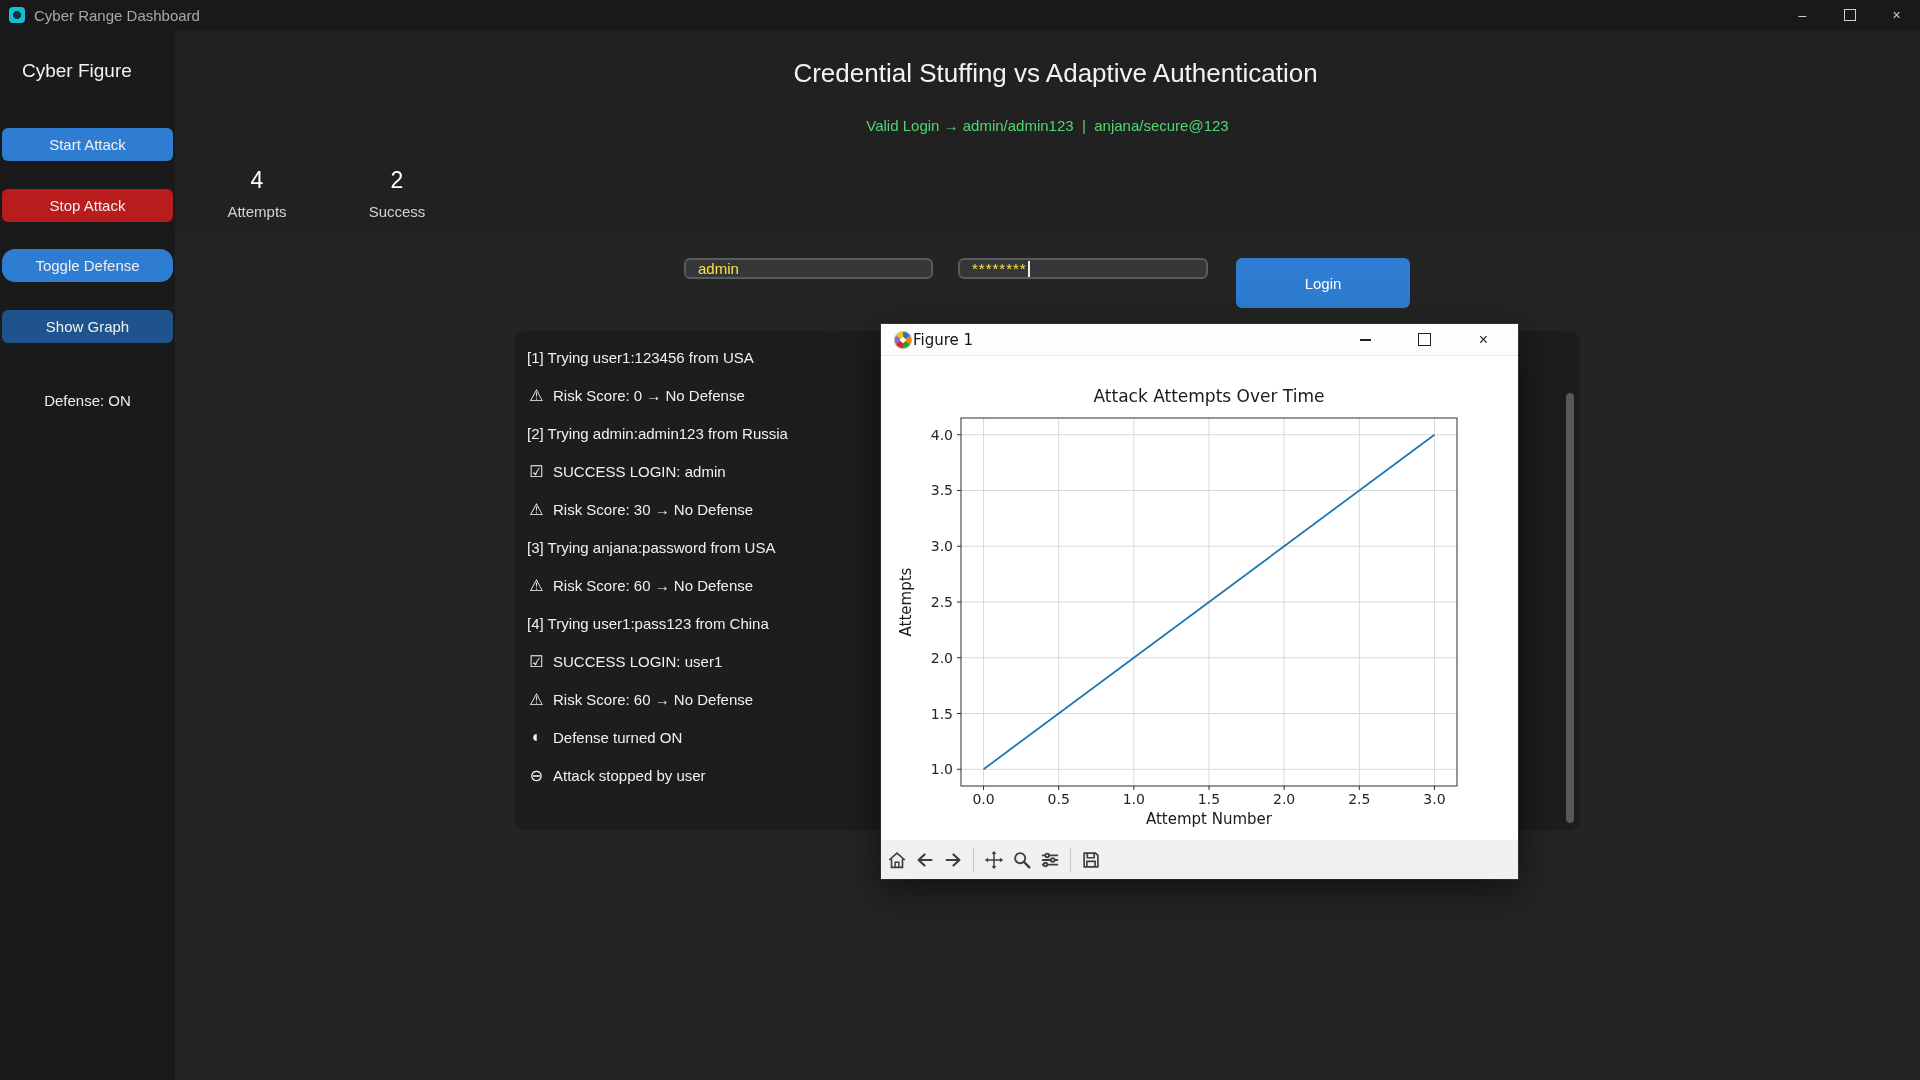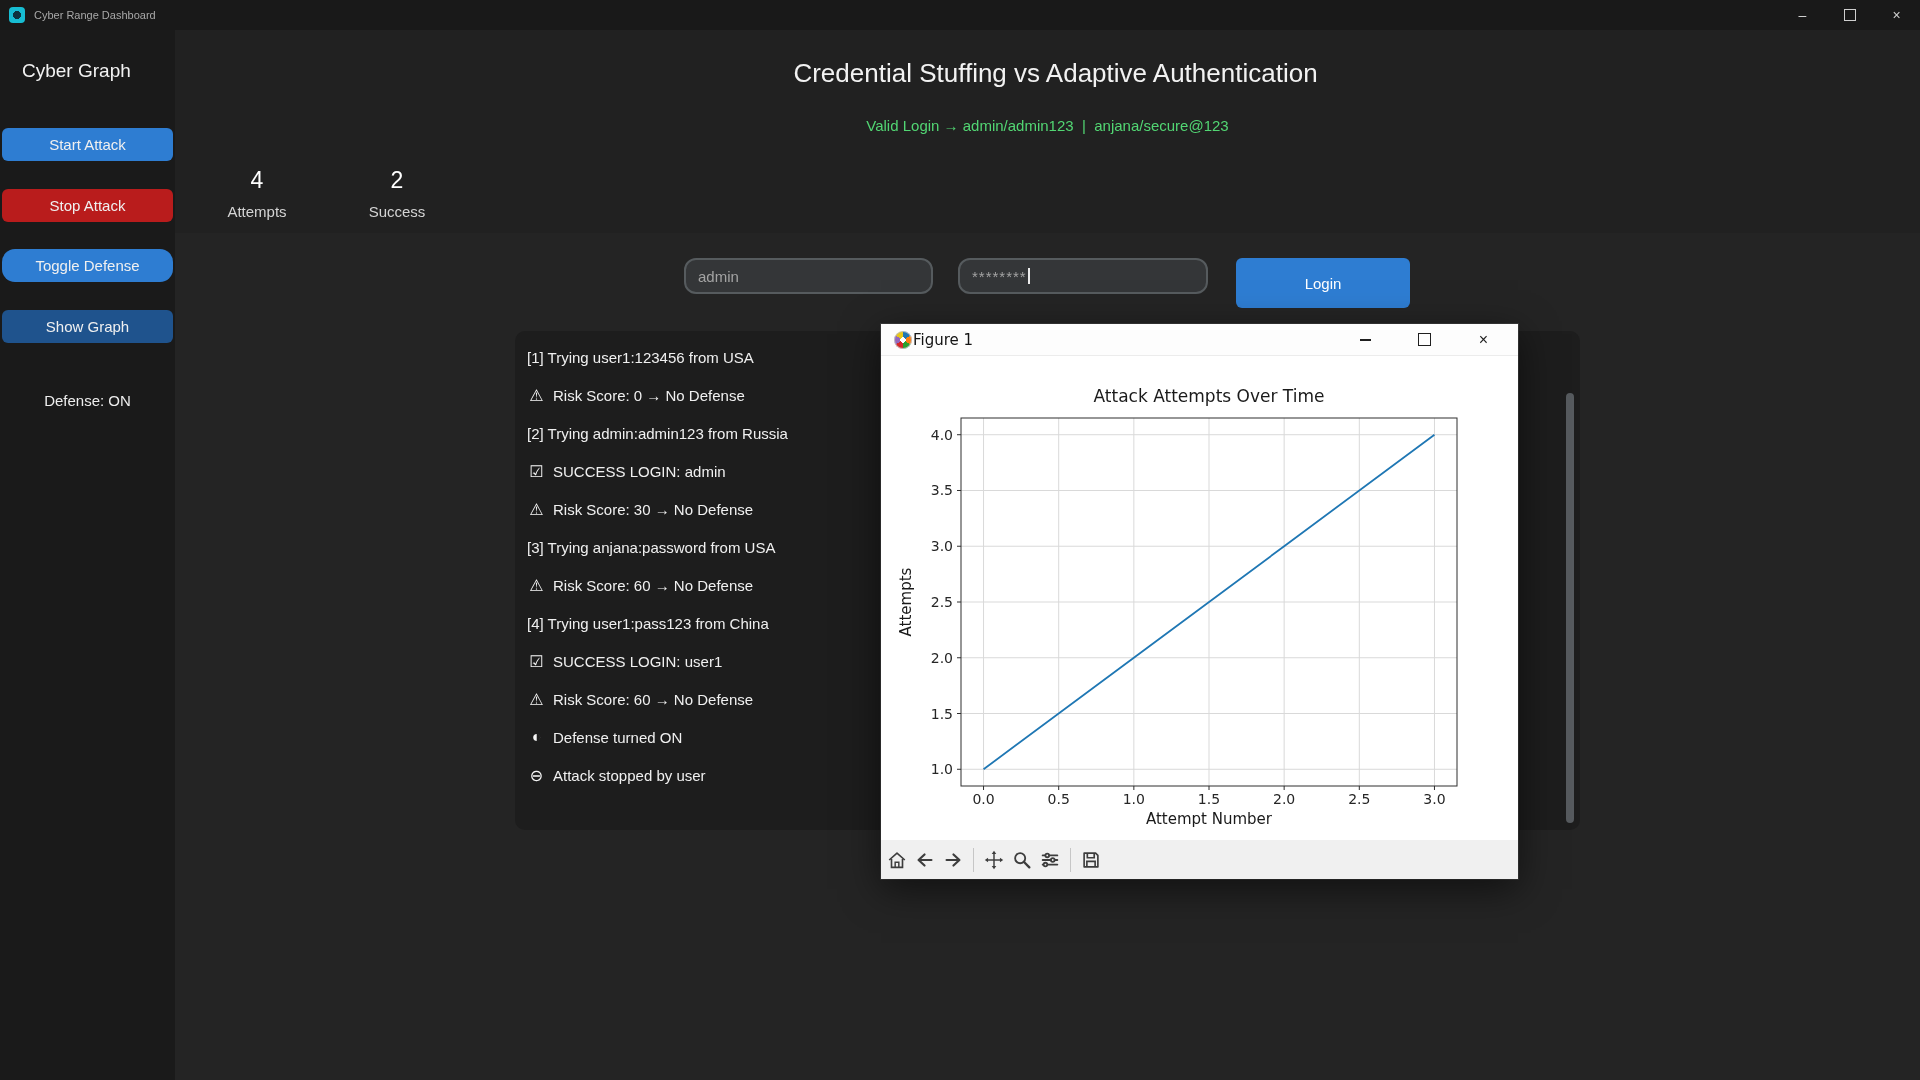--- a/index.html
+++ b/index.html
@@ -6,41 +6,41 @@
   body{
     width:1920px;height:1080px;position:relative;overflow:hidden;
     background:#242424;
     font-family:"Liberation Sans", sans-serif;
     -webkit-font-smoothing:antialiased;
   }
   
   .titlebar{position:absolute;left:0;top:0;width:1920px;height:30px;background:#191919;display:flex;align-items:center;z-index:5;}
   .app-icon{width:16px;height:16px;margin-left:9px;border-radius:4px;
     background:radial-gradient(circle at 50% 50%, #0d3440 0 4px, #17bdd3 4.2px);}
-  .app-title{margin-left:9px;font-size:11px;color:#a8a8a8;}
+  .app-title{margin-left:9px;font-size:15px;color:#a8a8a8;}
   .win-controls{margin-left:auto;display:flex;height:30px;}
   .win-btn{width:47px;height:30px;display:flex;align-items:center;justify-content:center;color:#cfcfcf;font-size:14px;}
   .maxbox{width:10px;height:10px;border:1px solid #cfcfcf;display:block;}
   
   .sidebar{position:absolute;left:0;top:30px;width:175px;height:1050px;background:#1a1a1a;z-index:4;}
   .sidebar-title{margin:30px 0 0 22px;font-size:19px;color:#f2f2f2;}
   .sb-btn{position:absolute;left:2px;width:171px;height:33px;border:none;border-radius:6px;
     color:#f0f0f0;font-size:15px;font-family:inherit;display:flex;align-items:center;justify-content:center;cursor:pointer;}
   .defense-status{position:absolute;top:362px;width:100%;text-align:center;font-size:15px;color:#ededed;}
   
   .header-band{position:absolute;left:175px;top:30px;width:1745px;height:203px;background:#212121;}
   .page-title{position:absolute;left:183px;top:58px;width:1745px;text-align:center;font-size:26px;color:#f2f2f2;}
   .valid-login{position:absolute;left:175px;top:117px;width:1745px;text-align:center;font-size:15px;color:#52d673;white-space:pre;}
   .stats-row{position:absolute;left:197px;top:167px;display:flex;gap:20px;}
   .stat{width:120px;text-align:center;}
   .stat-value{font-size:23px;color:#ffffff;}
   .stat-label{font-size:15px;color:#d4d4d4;margin-top:9px;}
   
-  .cinput{position:absolute;top:258px;height:36px;box-sizing:border-box;background:#343638;border:2px solid #565b5e;
-    border-radius:12px;display:flex;align-items:center;padding:0 12px;font-size:15px;color:#a3a3a3;}
+  .cinput{position:absolute;top:258px;height:21px;box-sizing:border-box;background:#343638;border:2px solid #565b5e;
+    border-radius:6px;display:flex;align-items:center;padding:0 12px;font-size:15px;color:#fde047;}
   .cinput.username{left:684px;width:249px;}
   .cinput.password{left:958px;width:250px;letter-spacing:1px;}
   .caret{width:2px;height:16px;background:#ececec;margin-left:1px;display:inline-block;}
   .login-btn{position:absolute;left:1236px;top:258px;width:174px;height:50px;border:none;border-radius:6px;
     background:#2e7dd2;color:#fff;font-size:15px;font-family:inherit;cursor:pointer;}
   
   .log-panel{position:absolute;left:515px;top:331px;width:1065px;height:499px;background:#1d1d1d;border-radius:10px;}
   .log-entries{padding:7px 0 0 12px;}
   .log-row{height:38px;display:flex;align-items:center;font-size:15px;color:#f0f0f0;}
   .log-icon{width:19px;margin-right:7px;font-size:16px;text-align:center;color:#f5f5f5;}
@@ -79,21 +79,21 @@
     <div class="win-btn">
       <span class="maxbox"></span>
     </div>
     <div class="win-btn">
       <span>×</span>
     </div>
   </div>
 </div>
 
 <div class="sidebar">
-  <div class="sidebar-title">Cyber Graph</div>
+  <div class="sidebar-title">Cyber Figure</div>
   <div id="sidebar-buttons">
       <button class="sb-btn" style="top: 98px; background: rgb(46, 125, 210);">Start Attack</button>
       <button class="sb-btn" style="top: 159px; background: #b91c1c;">Stop Attack</button>
       <button class="sb-btn" style="top: 219px; background: rgb(46, 125, 210); border-radius: 13px;">Toggle Defense</button>
       <button class="sb-btn" style="top: 280px; background: rgb(31, 83, 141);">Show Graph</button>
     </div>
   <div class="defense-status">Defense: ON</div>
 </div>
 
 <div class="header-band"></div>

